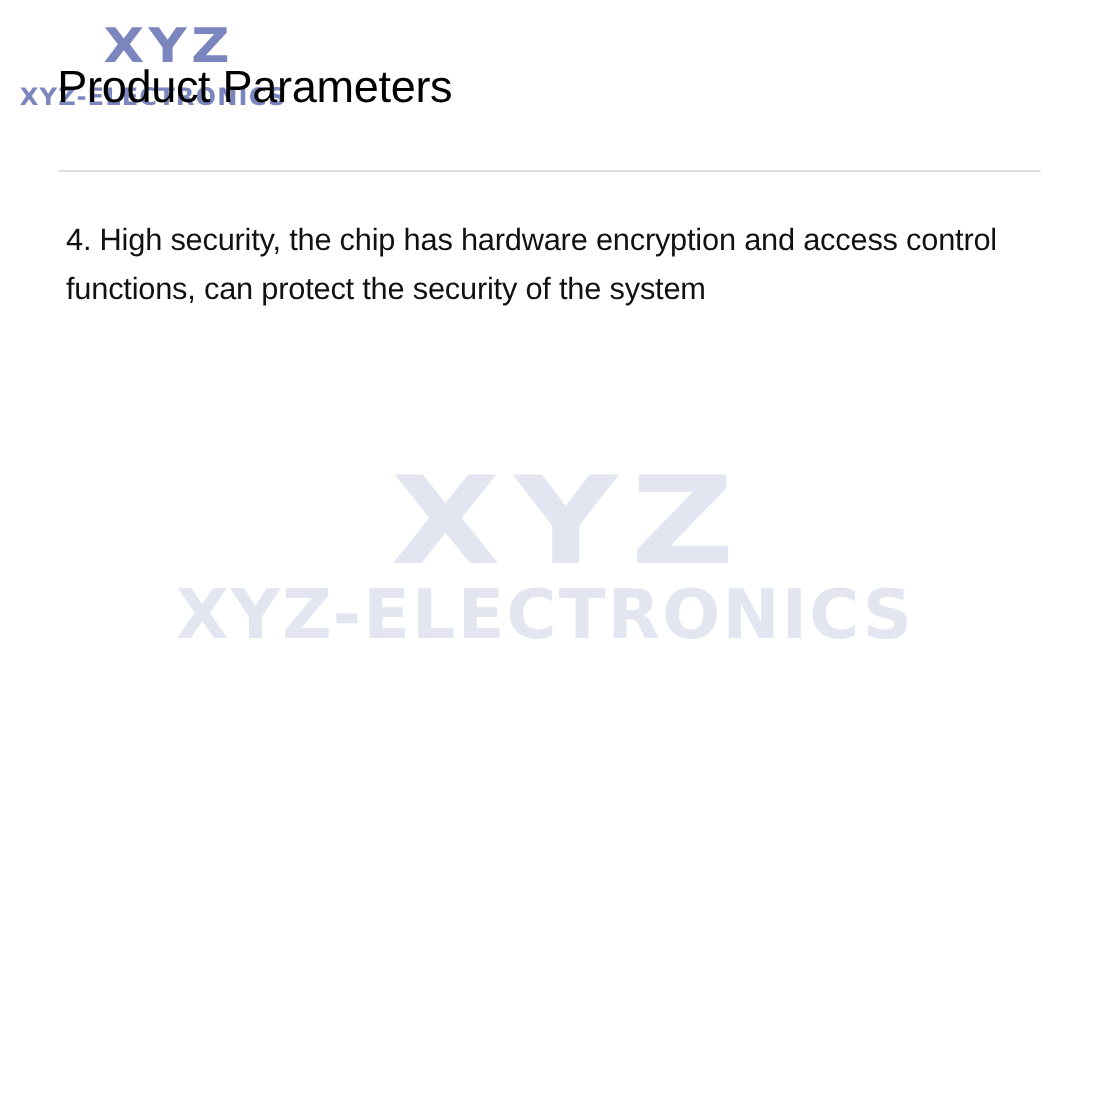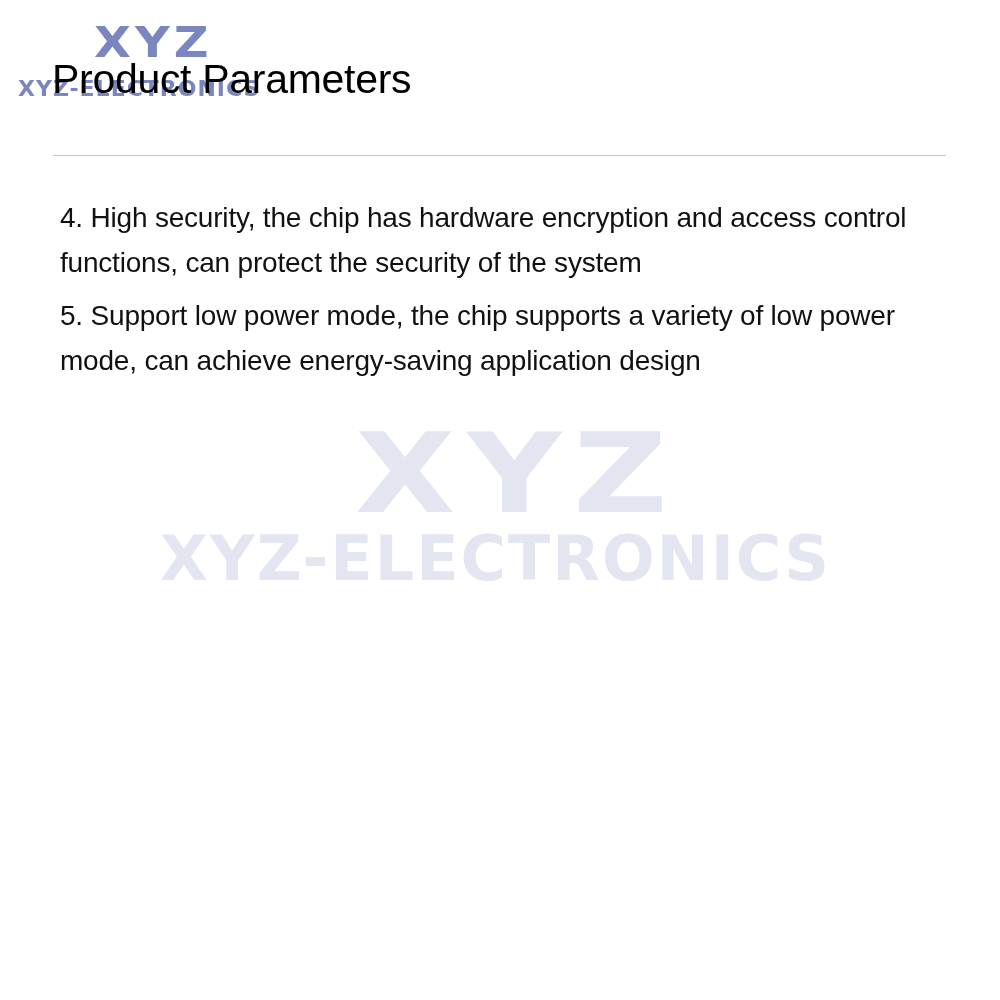--- a/index.html
+++ b/index.html
@@ -22,14 +22,13 @@
 <div class="wm wm-center-small">XYZ-ELECTRONICS</div>
 
 <div class="wm wm-top-big">XYZ</div>
 <div class="wm wm-top-small">XYZ-ELECTRONICS</div>
 
 <h1 class="title">Product Parameters</h1>
 <div class="divider"></div>
 
 <ul class="list">
   <li class="item">4. High security, the chip has hardware encryption and access control functions, can protect the security of the system</li>
-  <li class="item">5. Support low power mode, the chip supports a variety of low power mode, can achieve energy-saving application design</li>
 </ul>
 
 </body></html>

